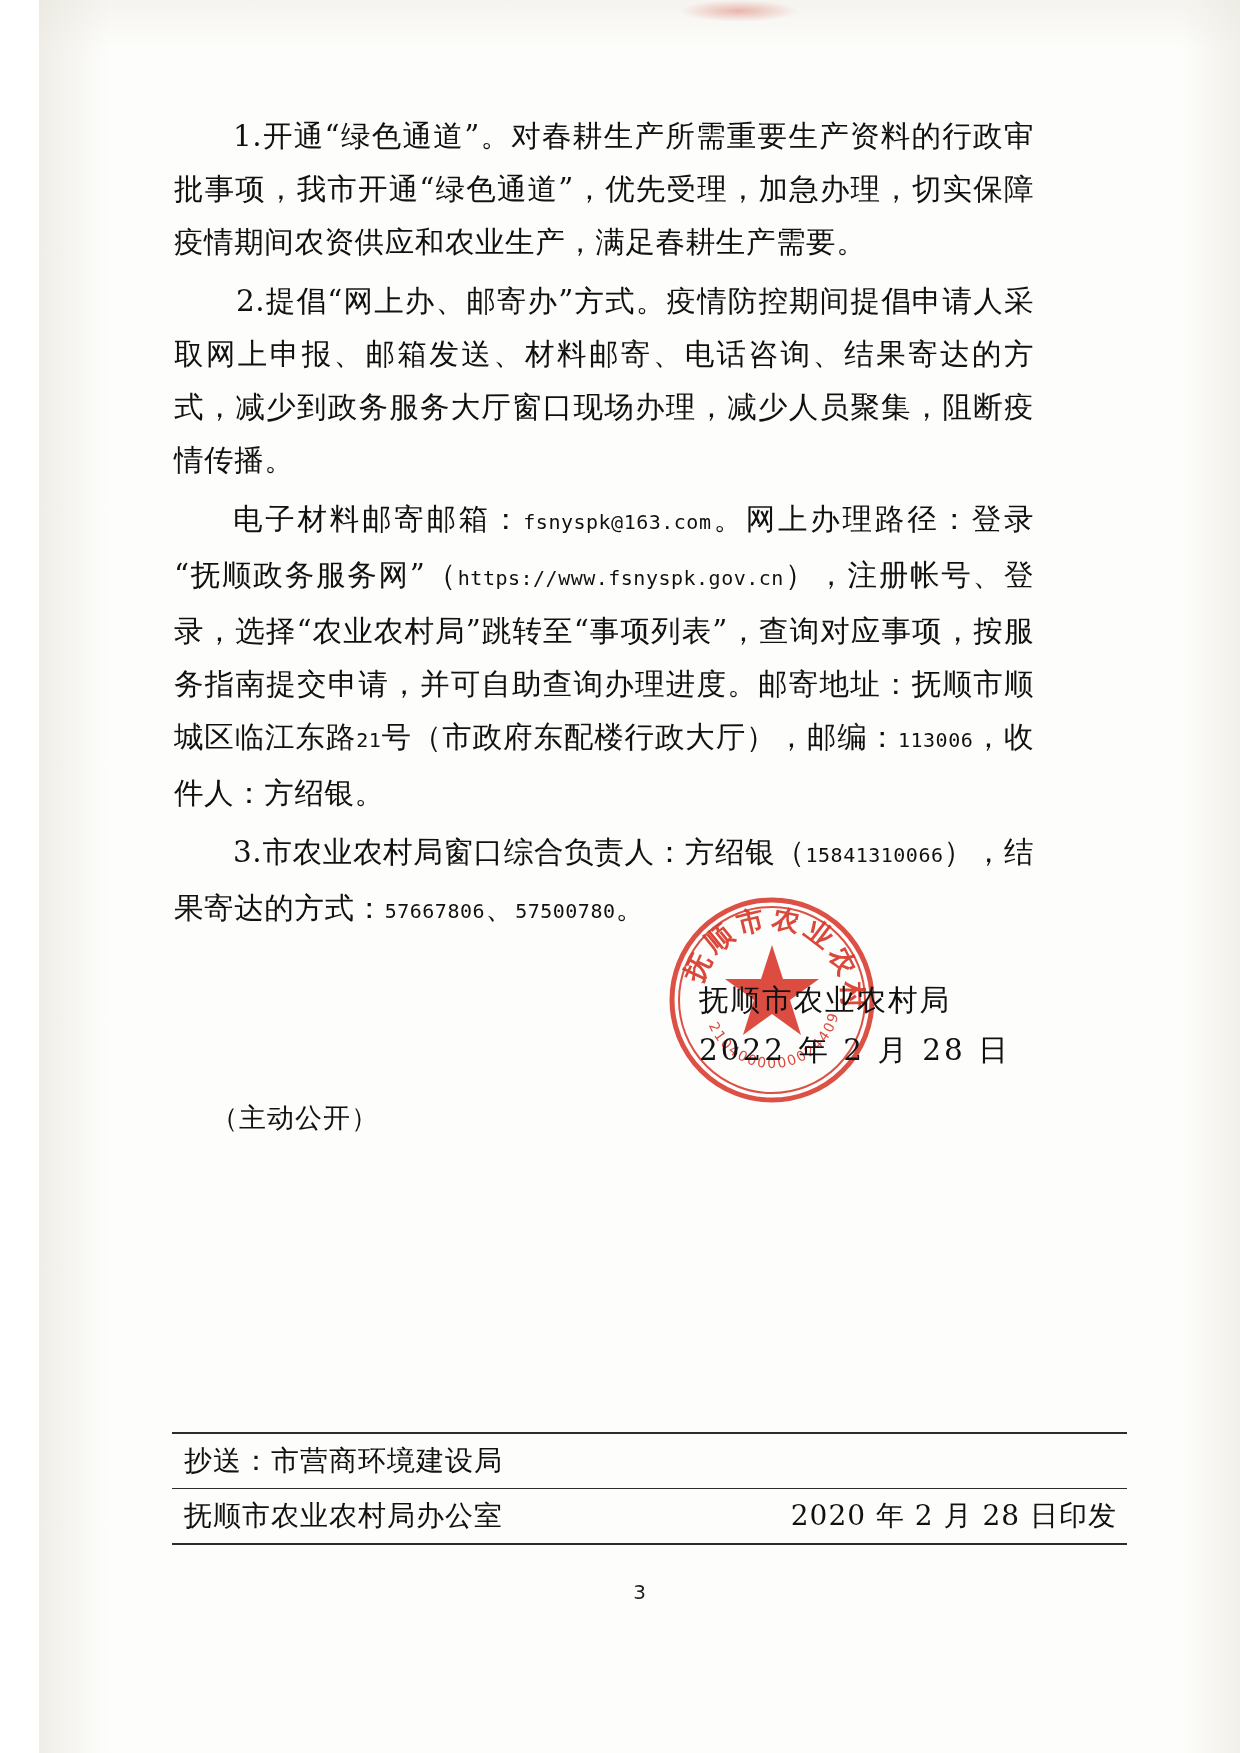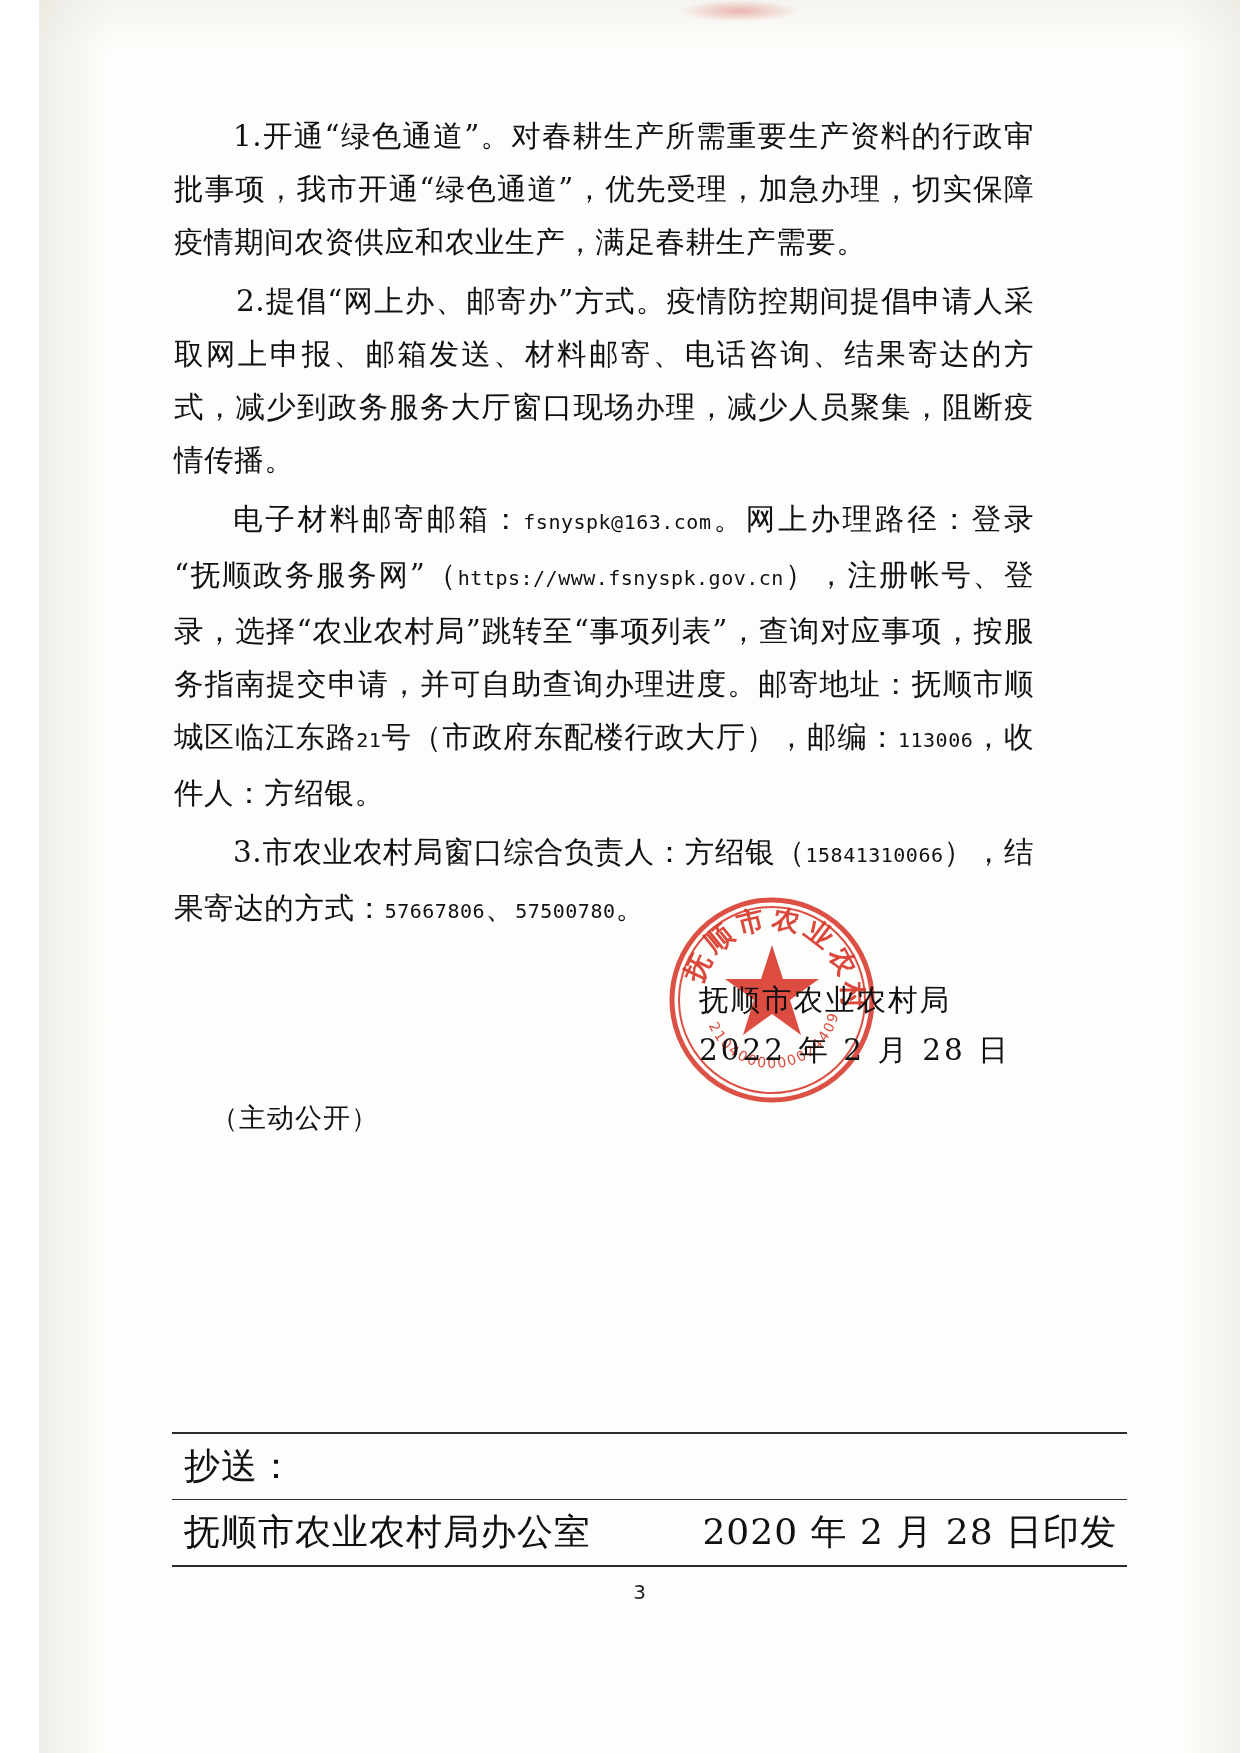--- a/index.html
+++ b/index.html
@@ -103,21 +103,21 @@
   }
   .footer .rule {
     height: 1.5px;
     background: #2c2c2c;
     width: 100%;
   }
   .footer .f-row {
     display: flex;
     justify-content: space-between;
     align-items: center;
-    font-size: 36px;
+    font-size: 28px;
     letter-spacing: 1px;
     padding: 8px 10px 8px 12px;
   }
   .footer .f-row.single {
     justify-content: flex-start;
   }
   .page-number {
     position: absolute;
     left: 0;
     right: 0;
@@ -177,20 +177,21 @@
     <div class="sig-name">抚顺市农业农村局</div>
     <div class="sig-date">2022 年 2 月 28 日</div>
   </div>
 
   <div class="public-note">（主动公开）</div>
 
   <div class="footer">
     <div class="rule"></div>
     <div class="f-row single">
       <span>抄送：</span>
+        <span>市营商环境建设局</span>
     </div>
     <div class="rule"></div>
     <div class="f-row">
       <span>抚顺市农业农村局办公室</span>
       <span>2020 年 2 月 28 日印发</span>
     </div>
     <div class="rule"></div>
   </div>
 
   <div class="page-number">3</div>

